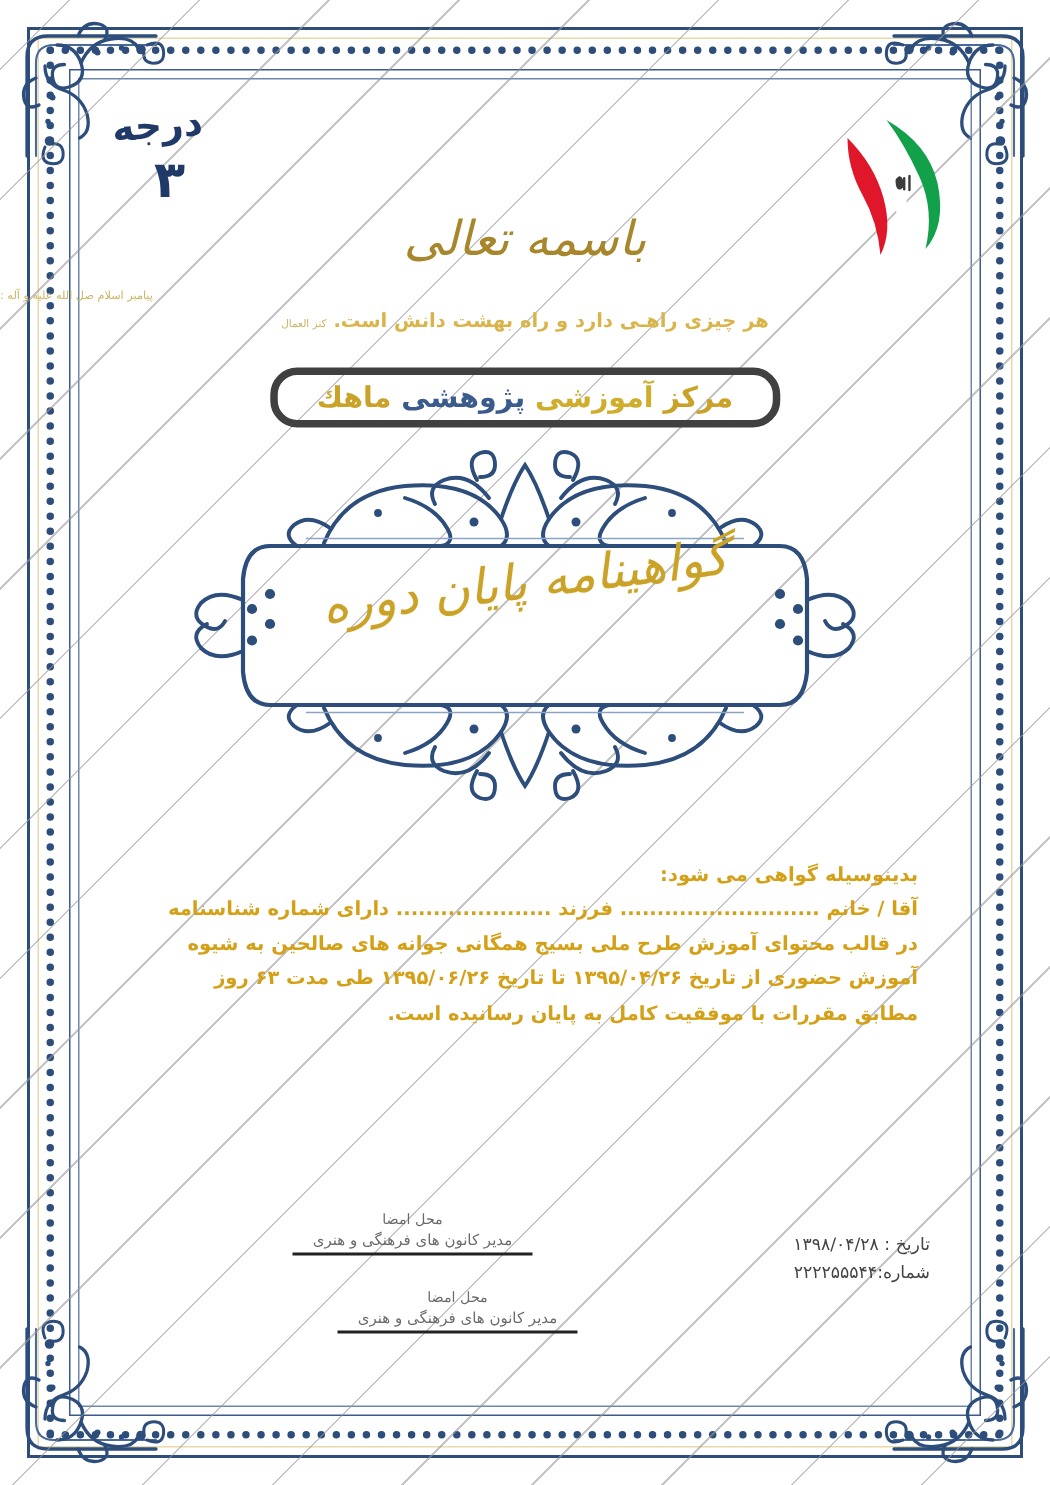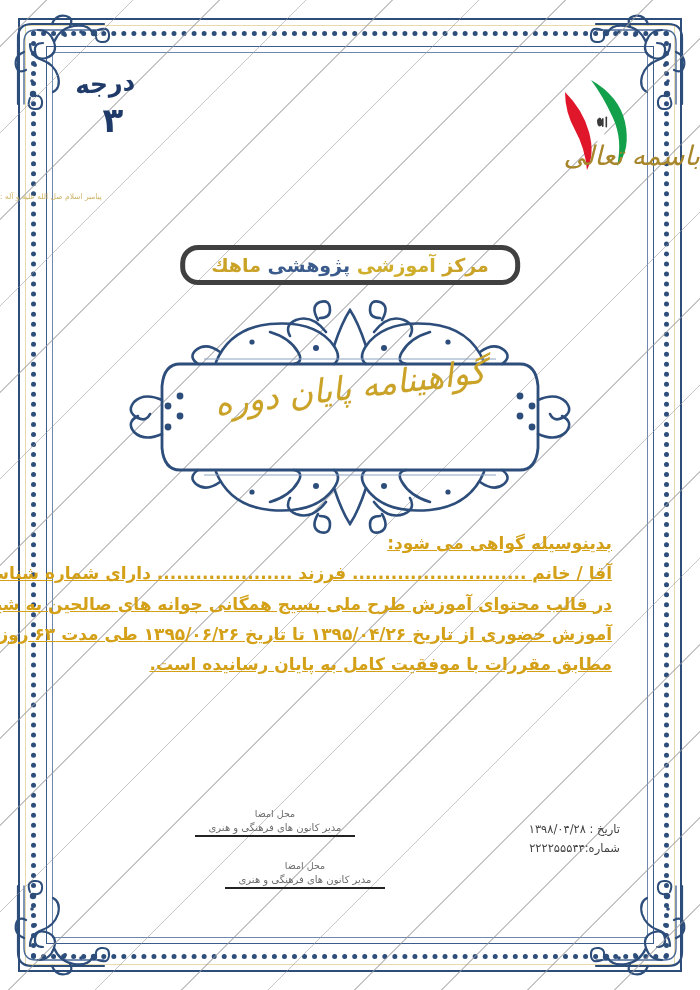--- a/index.html
+++ b/index.html
@@ -79,22 +79,22 @@
     transform:rotate(-4deg);
     display:block;
   }
   .grade .g-num{
     font-size:34px;font-weight:bold;
     display:block;margin-top:2px;margin-right:-16px;
   }
   .flag{position:absolute;right:45px;top:70px;width:110px;height:110px;}
   .basmala{
     position:absolute;left:0;right:0;top:140px;
-    text-align:right;
-    font-size:27px;
+    text-align:center;
+    font-size:32px;
     color:#a8862c;
     font-family:"DejaVu Serif","Liberation Serif",serif;
     font-style:italic;
   }
   .hadith-attr{
     position:absolute;left:0;right:0;top:192px;
     text-align:left;font-size:7.5px;color:#cdb463;
   }
   .hadith{
     position:absolute;left:0;right:0;top:207px;
@@ -129,29 +129,28 @@
     font-family:"DejaVu Serif","Liberation Serif",serif;
     font-style:italic;
     transform:rotate(-7deg);
     z-index:8;
     white-space:nowrap;
     text-shadow:0 0 1px rgba(201,162,39,.4);
   }
   
   .body-text{
     position:absolute;
-    left:88px;right:88px;top:528px;
+    left:88px;right:88px;top:572px;
     color:#d4a017;
-    font-size:17px;
+    font-size:13px;
     font-weight:bold;
     line-height:1.78;
     text-align:justify;
     text-align-last:right;
     direction:rtl;
-    text-decoration:underline;
   }
   .body-text .ln{display:block;white-space:nowrap;}
   .body-text .ln.intro{text-align:center;}
   
   .sig{position:absolute;text-align:center;color:#6b6b6b;}
   .sig .s1{font-size:9.5px;display:block;margin-top:20px;}
   .sig .s2{font-size:10px;display:block;margin-top:3px;}
   .sig .rule{
     display:block;margin-top:2px;
     border-bottom:2.5px solid #222;
@@ -277,20 +276,24 @@
       <g fill="#3a3a3a">
         <path d="M52 50 q3 -5 5 0 q2 4 -1 6 q-4 2 -4 -6 z"></path>
         <rect x="57" y="48" width="1.6" height="9" rx="0.8"></rect>
         <rect x="60.5" y="46.5" width="1.6" height="11" rx="0.8"></rect>
       </g>
     </svg>
 
     <div class="basmala">باسمه تعالی</div>
 
     <div class="hadith-attr">پیامبر اسلام صل الله علیه و آله :</div>
+    <div class="hadith">
+      <span>هر چیزی راهـی دارد و راه بهشت دانش است.</span>
+      <span class="src">کنز العمال</span>
+    </div>
 
     <div class="org-pill">
       <span class="w1">مرکز</span>
       <span class="w2">آموزشی</span>
       <span class="w3">پژوهشی</span>
       <span class="w4">ماهك</span>
     </div>
 
     <svg class="medallion" viewBox="0 0 460 250">
       <g fill="none" stroke="#2d4d7b" stroke-width="2.6" stroke-linecap="round">

